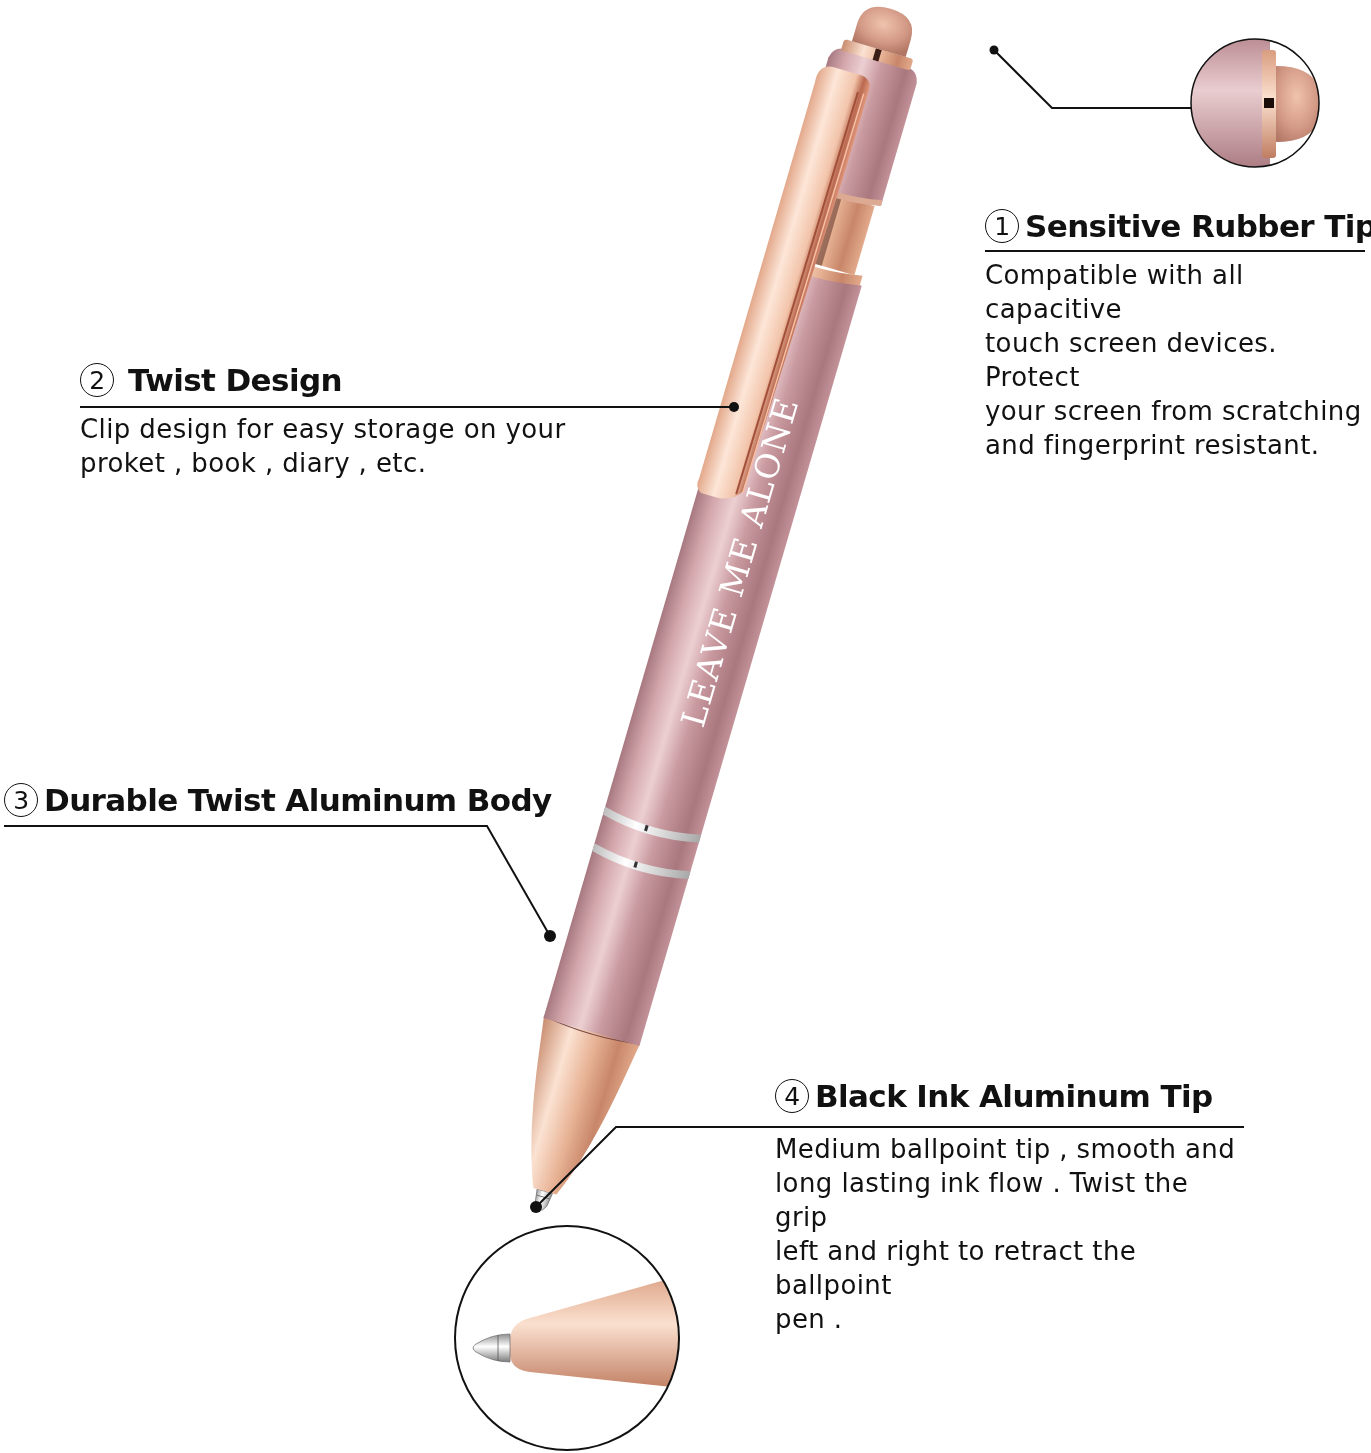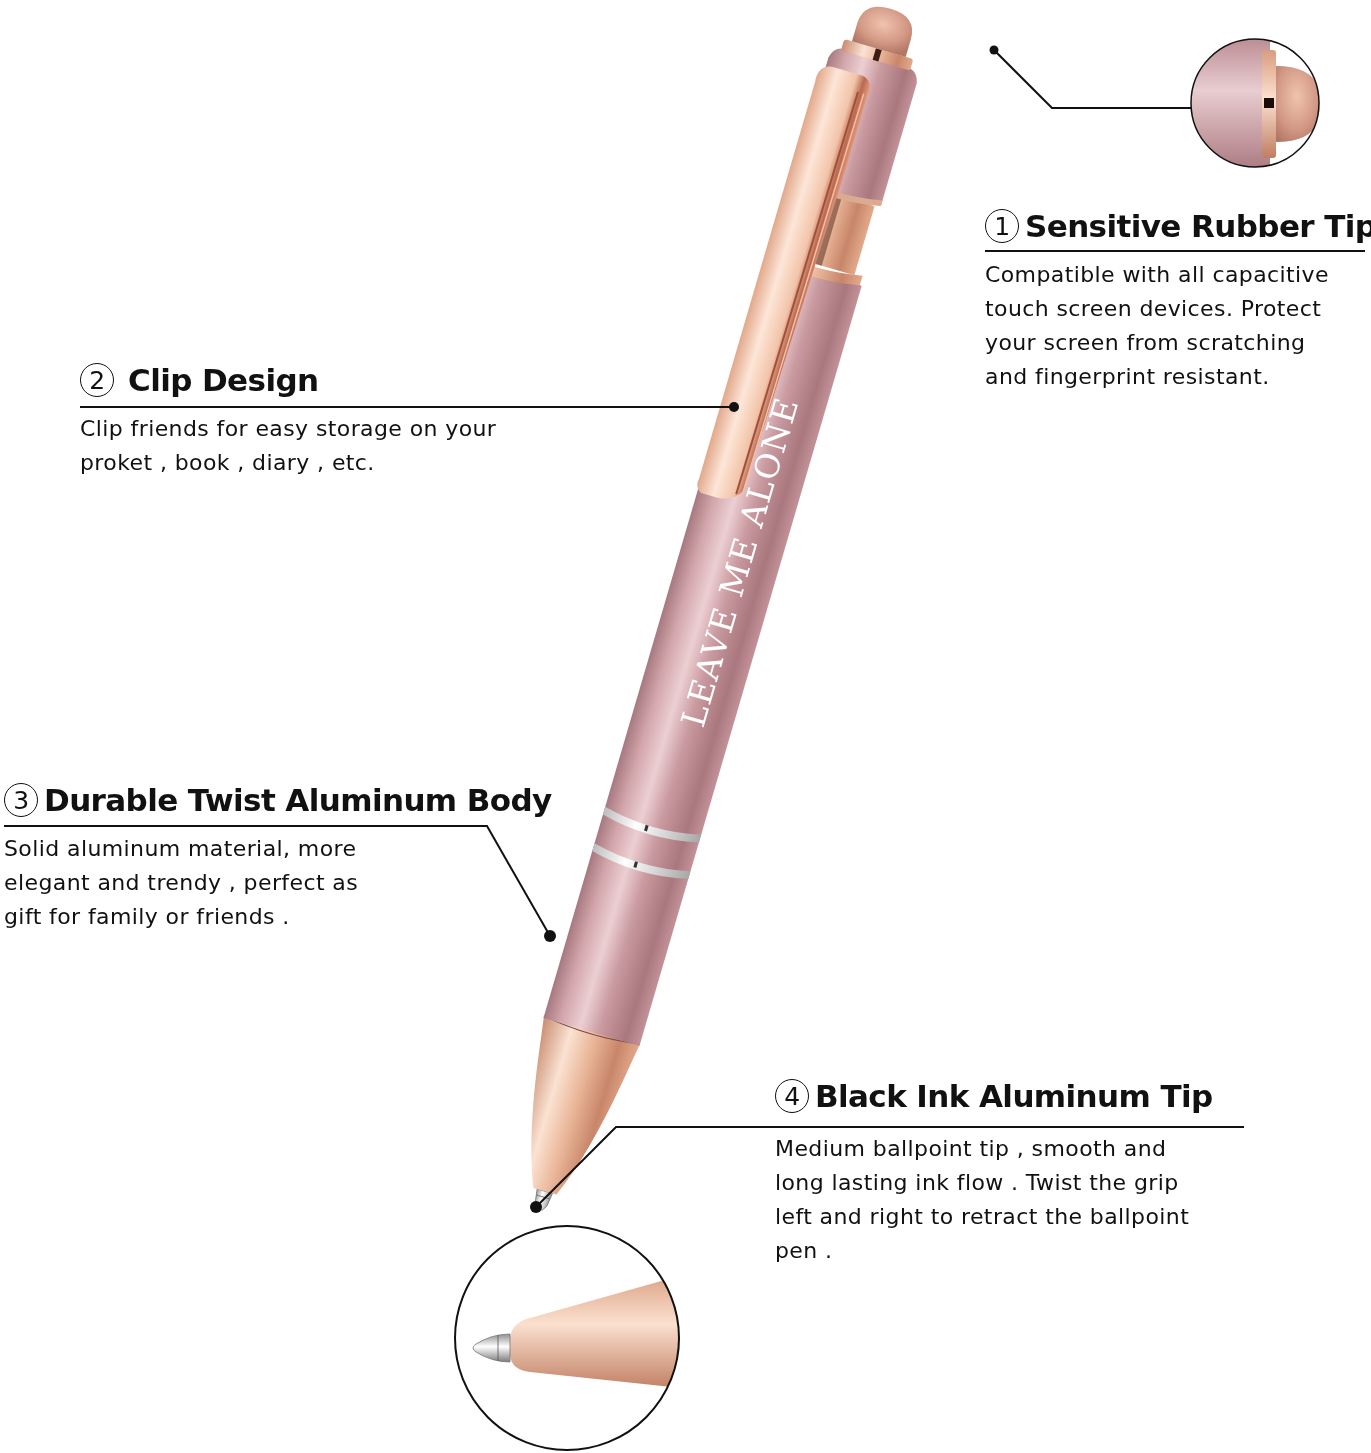--- a/index.html
+++ b/index.html
@@ -29,21 +29,21 @@
     border-radius: 50%;
     font-weight: normal;
     font-size: 25px;
     line-height: 1;
     margin-right: 6px;
     box-sizing: border-box;
     flex: 0 0 auto;
   }
   .callout .rule { height: 2px; background: #111; margin-top: 4px; }
   .callout .desc {
-    font-size: 22px;
+    font-size: 26px;
     line-height: 34px;
     letter-spacing: 0.4px;
     margin-top: 6px;
     white-space: pre-line;
   }
   #c1 { left: 985px; top: 206px; width: 380px; }
   #c2 { left: 80px;  top: 360px; width: 655px; }
   #c2 .num { margin-right: 14px; }
   #c3 { left: 4px;   top: 780px; width: 485px; }
   #c4 { left: 775px; top: 1076px; width: 470px; }
@@ -206,34 +206,31 @@
     <div class="rule"></div>
     <div class="desc">Compatible with all capacitive
 touch screen devices. Protect
 your screen from scratching
 and fingerprint resistant.</div>
   </div>
 
   <div class="callout" id="c2">
     <div class="head">
       <span class="num">2</span>
-      <span>Clip Design</span>
-    </div>
-    <div class="desc" style="margin-top:12px">Clip friends for easy storage on your
+      <span>Twist Design</span>
+    </div>
+    <div class="desc" style="margin-top:12px">Clip design for easy storage on your
 proket , book , diary , etc.</div>
   </div>
 
   <div class="callout" id="c3">
     <div class="head">
       <span class="num">3</span>
       <span>Durable Twist Aluminum Body</span>
     </div>
-    <div class="desc" style="margin-top:12px">Solid aluminum material, more
-elegant and trendy , perfect as
-gift for family or friends .</div>
   </div>
 
   <div class="callout" id="c4">
     <div class="head">
       <span class="num">4</span>
       <span>Black Ink Aluminum Tip</span>
     </div>
     <div class="desc" style="margin-top:16px">Medium ballpoint tip , smooth and
 long lasting ink flow . Twist the grip
 left and right to retract the ballpoint

